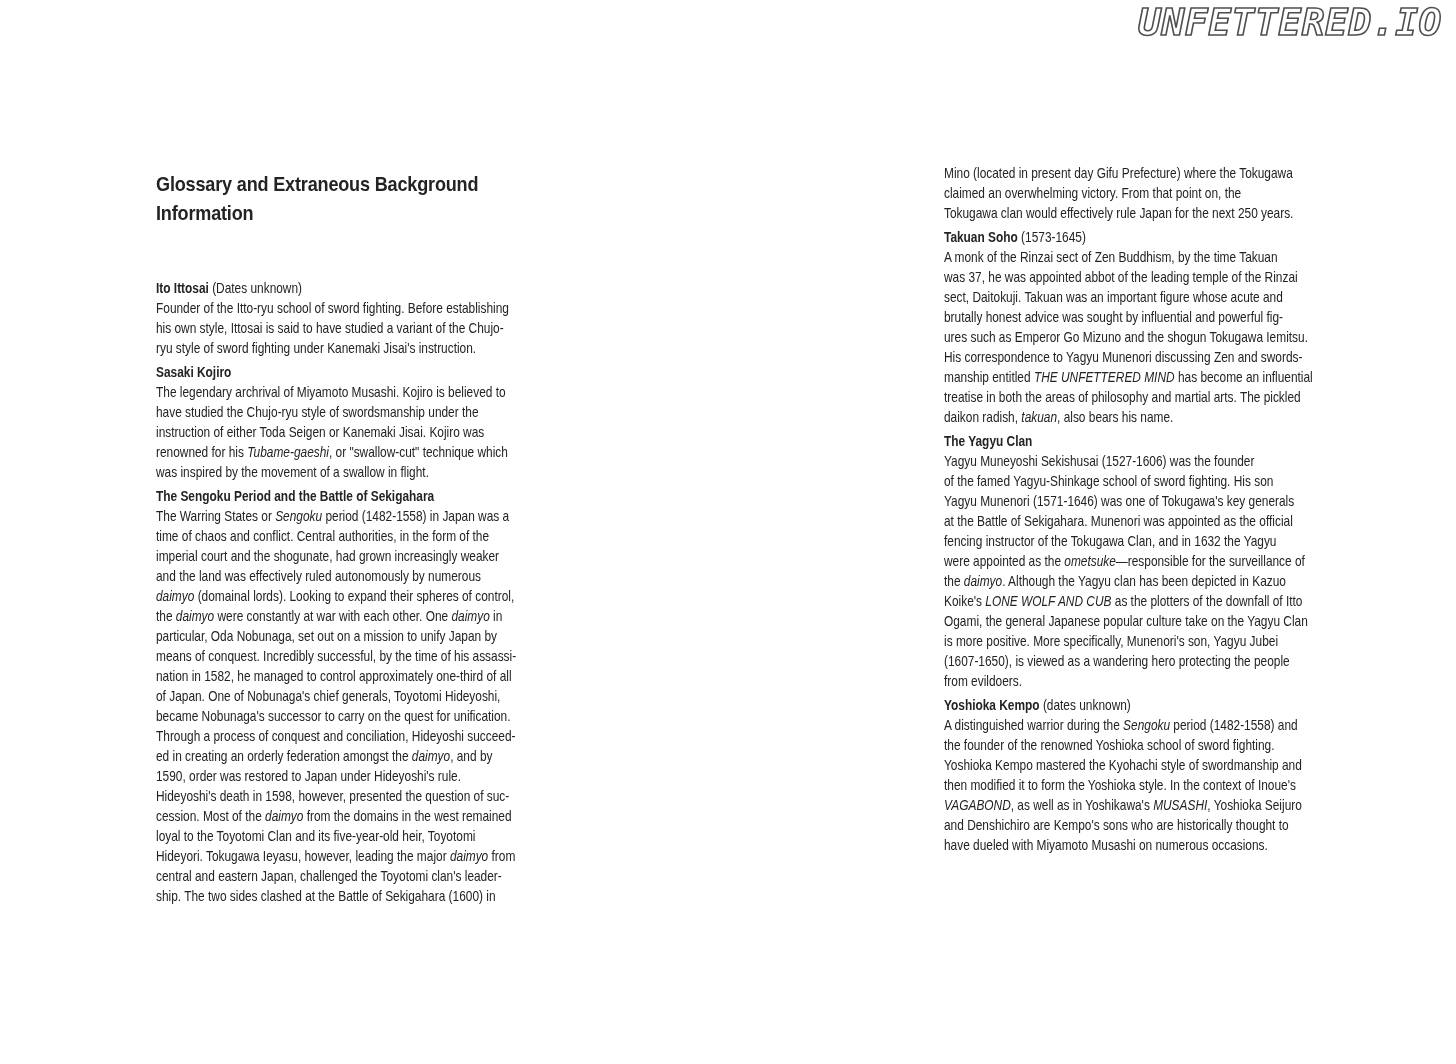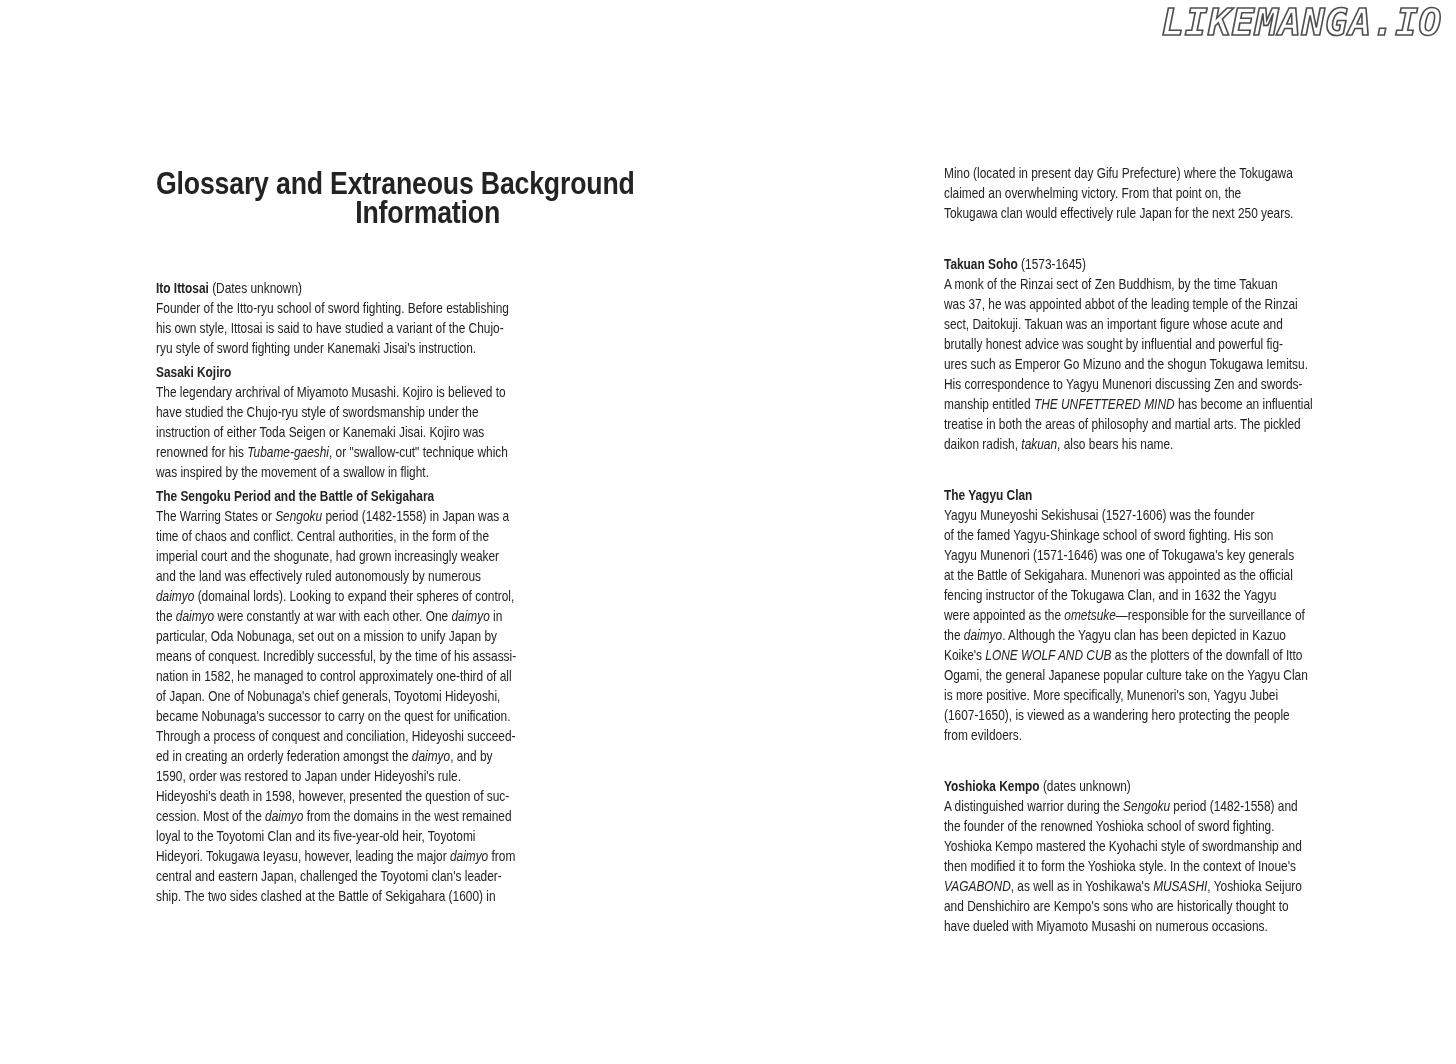--- a/index.html
+++ b/index.html
@@ -15,31 +15,31 @@
     color:#ffffff;-webkit-text-stroke:1.6px #4f4f4f;
     text-shadow:0 0 1px #9a9a9a;
     letter-spacing:0.5px;white-space:nowrap;
   }
   .col{position:absolute;font-size:14.5px;line-height:20px;}
   .col-left{left:156px;top:169px;width:400px;}
   .col-right{left:944px;top:163px;width:400px;}
   .line{white-space:nowrap;transform:scaleX(0.82);transform-origin:0 50%;}
   .bd{font-weight:bold;}
   .it{font-style:italic;}
-  .page-title{font-weight:bold;font-size:31px;line-height:29px;margin-bottom:51px;letter-spacing:-0.2px;text-align:right;}
+  .page-title{font-weight:bold;font-size:21px;line-height:29px;margin-bottom:51px;letter-spacing:-0.2px;}
   .page-title .line{transform:scaleX(0.86);}
   .sections .section{margin-top:4px;}
   .col-left .sections .section:first-child{margin-top:12px;}
-  .col-right .sections .section{margin-top:31px;}
+  .col-right .sections .section{margin-top:4px;}
 </style>
 </head>
 <body>
 
 <div>
-  <div class="logo">LIKEMANGA.IO</div>
+  <div class="logo">UNFETTERED.IO</div>
 
   <div class="col col-left">
     <div class="page-title">
         <div class="line">Glossary and Extraneous Background</div>
         <div class="line">Information</div>
       </div>
     <div class="sections">
         <div class="section">
           <div class="line heading"><span class="bd">Ito Ittosai</span><span> (Dates unknown)</span></div>
           <div class="line"><span>Founder of the Itto-ryu school of sword fighting. Before establishing</span></div>

